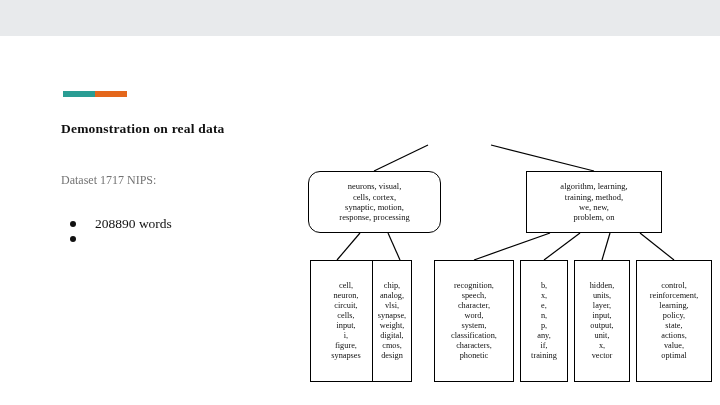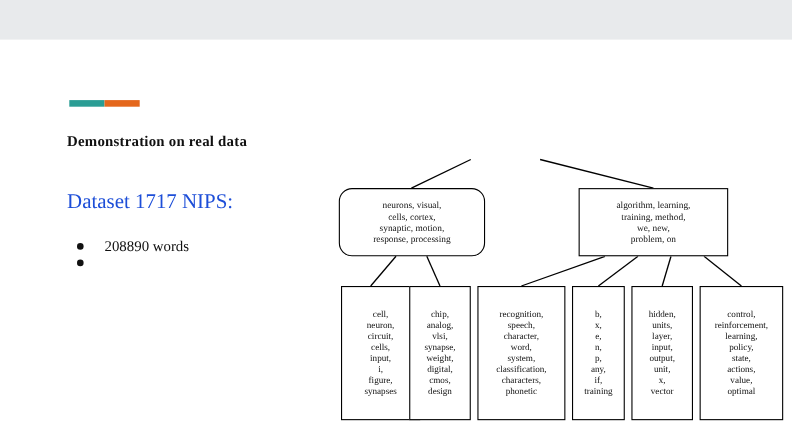--- a/index.html
+++ b/index.html
@@ -23,21 +23,21 @@
   .accent-teal{width:50%;background:#2a9d94;}
   .accent-orange{width:50%;background:#e4671c;}
 
   .headline{
     position:absolute;left:61px;top:121px;width:290px;
     font-size:13.5px;font-weight:bold;color:#111111;
     letter-spacing:0.2px;
   }
   .subhead{
     position:absolute;left:61px;top:173px;width:290px;
-    font-size:19px;color:#1d4ed8;
+    font-size:12px;color:#737373;
   }
   .bullets{
     position:absolute;left:61px;top:215px;width:300px;
     margin:0;padding:0;list-style:none;
   }
   .bullets li{
     font-size:13.5px;color:#111111;
     margin:0 0 6px 0;padding-left:34px;position:relative;
     line-height:1.3;
   }
@@ -66,21 +66,21 @@
   }
   .node-mid{
     font-size:8.5px;height:62px;
   }
   .node-mid-left{left:8px;top:111px;width:133px;border-radius:12px;}
   .node-mid-right{left:226px;top:111px;width:136px;}
   .node-leaf{
     font-size:8.3px;top:200px;height:122px;
   }
   .leaf-0{left:10px;width:72px;}
-  .leaf-1{left:72px;width:56px;}
+  .leaf-1{left:72px;width:40px;}
   .leaf-2{left:134px;width:80px;}
   .leaf-3{left:220px;width:48px;}
   .leaf-4{left:274px;width:56px;}
   .leaf-5{left:336px;width:76px;}
 </style>
 </head>
 <body>
 
 <div class="slide">
 

